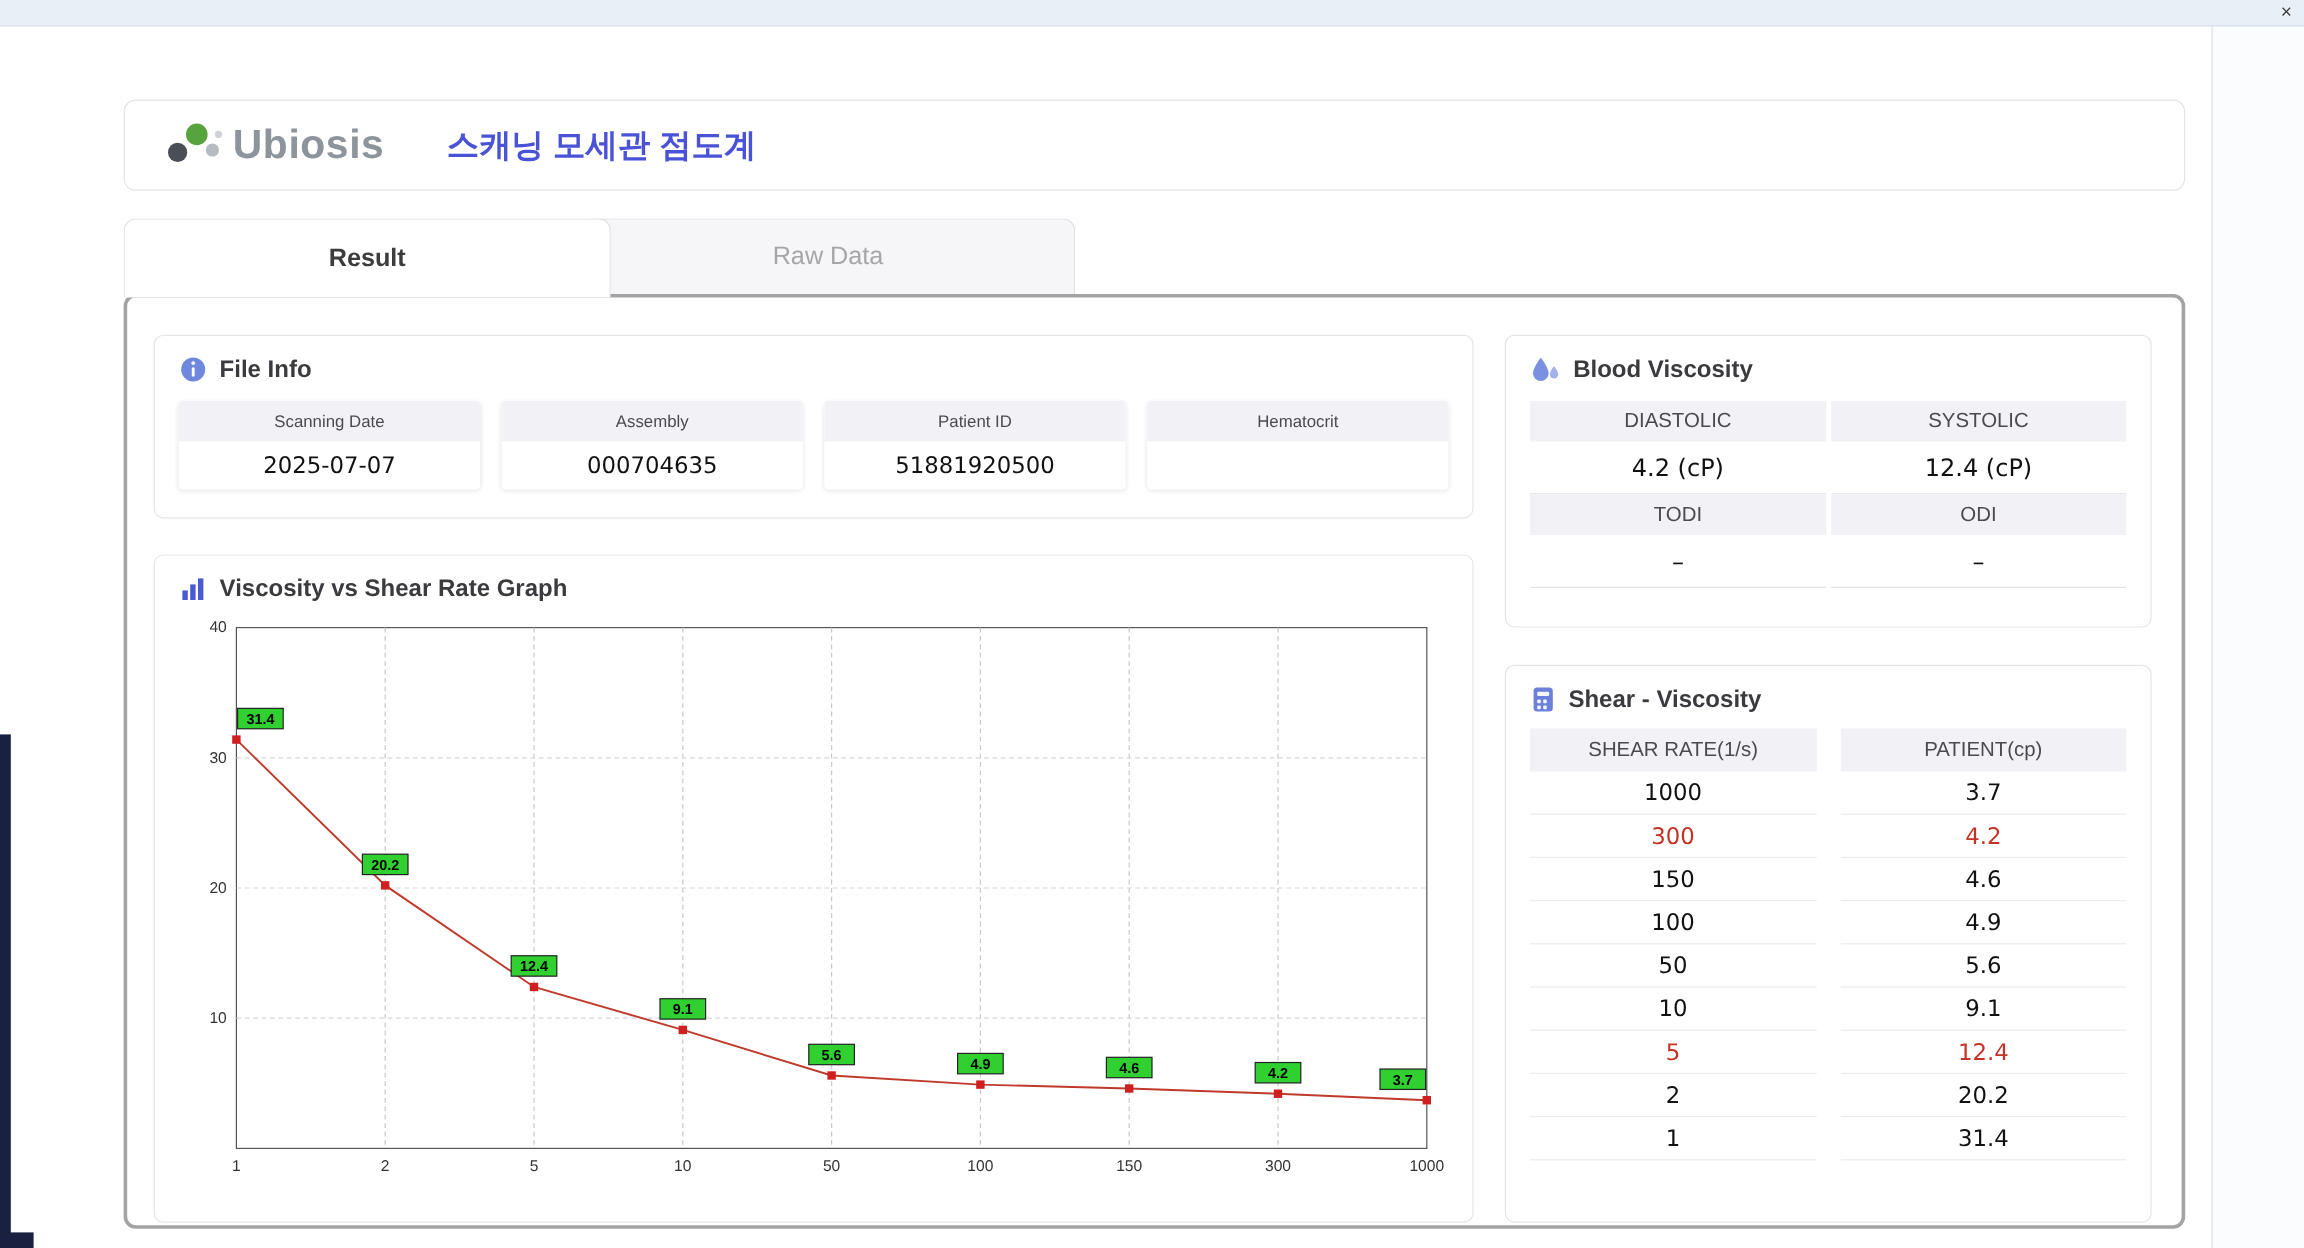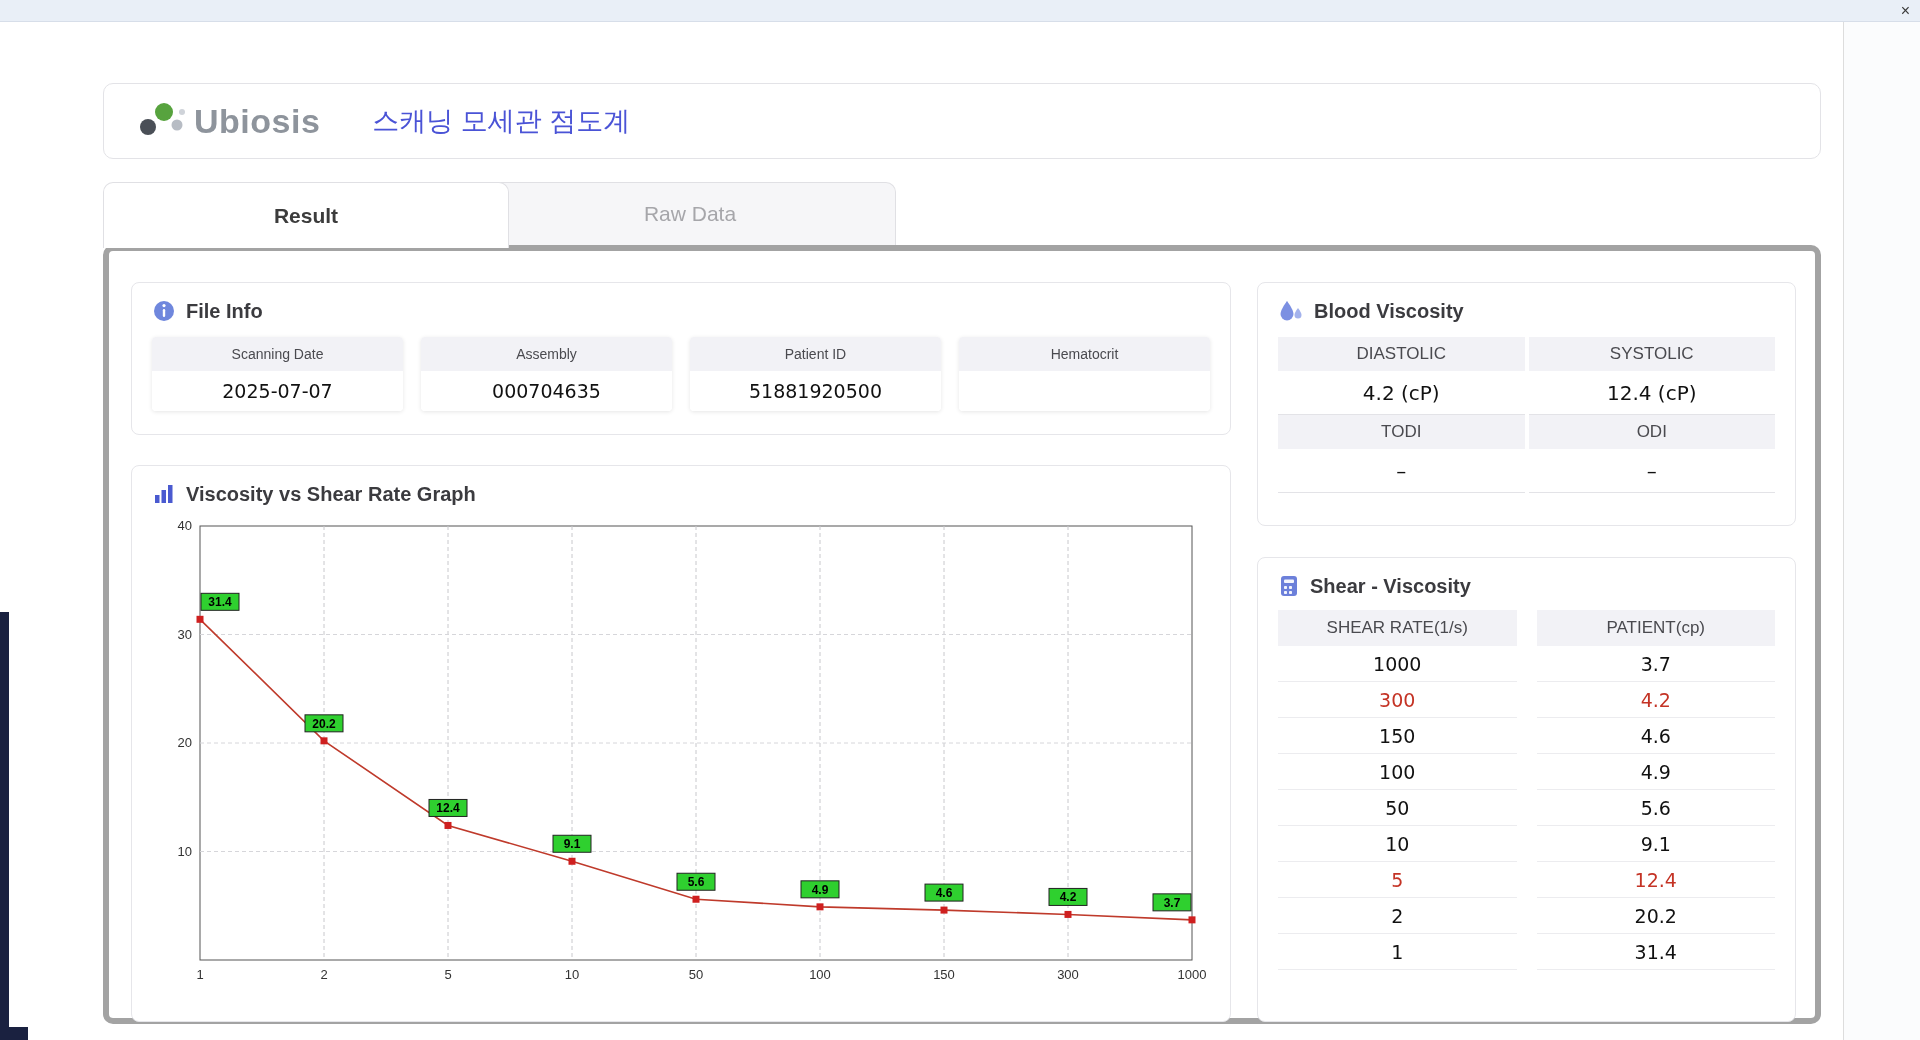--- a/index.html
+++ b/index.html
@@ -11,29 +11,29 @@
   .close-btn { position:absolute; right:10px; top:0; height:22px; line-height:21px; font-size:16px; color:#3a3a3a; cursor:pointer; }
   .right-edge { position:absolute; left:1843px; top:22px; width:1px; height:1018px; background:#dddddd; }
   .right-gutter { position:absolute; left:1844px; top:22px; width:76px; height:1018px; background:#fbfcfd; }
   .dark-sliver { position:absolute; left:0; top:612px; width:9px; height:428px; background:#1a2140; }
   .dark-corner { position:absolute; left:0; top:1027px; width:28px; height:13px; background:#1a2140; }
 
   
   .header-card { position:absolute; left:103px; top:83px; width:1718px; height:76px; background:#fff; border:1px solid #e3e3e7; border-radius:10px; display:flex; align-items:center; padding-left:32px; }
   .logo-wrap { display:flex; align-items:center; gap:6px; }
   .logo-text { font-size:34px; font-weight:600; color:#8e949c; letter-spacing:0.5px; }
-  .app-title { margin-left:52px; font-size:27px; font-weight:normal; color:#4a53d6; }
+  .app-title { margin-left:52px; font-size:27px; font-weight:bold; color:#4a53d6; }
 
   
   .tab { position:absolute; display:flex; align-items:center; justify-content:center; border:1px solid #e0e0e4; border-bottom:none; border-radius:10px 10px 0 0; font-size:21px; cursor:pointer; }
   .tab-active { left:103px; top:182px; width:406px; height:66px; background:#ffffff; z-index:3; font-weight:bold; color:#3c3c3c; }
   .tab-inactive { left:484px; top:182px; width:412px; height:63px; background:#f6f6f8; color:#a6a6aa; z-index:1; }
 
   
-  .panel { position:absolute; left:103px; top:245px; width:1718px; height:779px; background:#fff; border:6px solid #a3a3a3; border-radius:10px; z-index:2; }
+  .panel { position:absolute; left:103px; top:245px; width:1718px; height:779px; background:#fff; border:3px solid #a3a3a3; border-radius:10px; z-index:2; }
 
   .card { position:absolute; background:#fff; border:1px solid #e6e6ea; border-radius:8px; padding:16px 20px; }
   .card-title-row { display:flex; align-items:center; gap:10px; }
   .card-title { font-size:20px; font-weight:bold; color:#3b3b3f; }
 
   .file-info-card { left:22px; top:31px; width:1100px; height:153px; }
   .fields { display:grid; grid-template-columns:repeat(4,1fr); gap:18px; margin-top:14px; }
   .field { border-radius:4px; overflow:hidden; box-shadow:0 1px 4px rgba(0,0,0,0.10); }
   .field-label { background:#f2f2f6; color:#4a4a4f; font-size:14px; text-align:center; height:34px; line-height:34px; }
   .field-value { background:#fff; color:#111; font-size:19px; font-family:"DejaVu Sans", sans-serif; text-align:center; height:40px; line-height:40px; }

